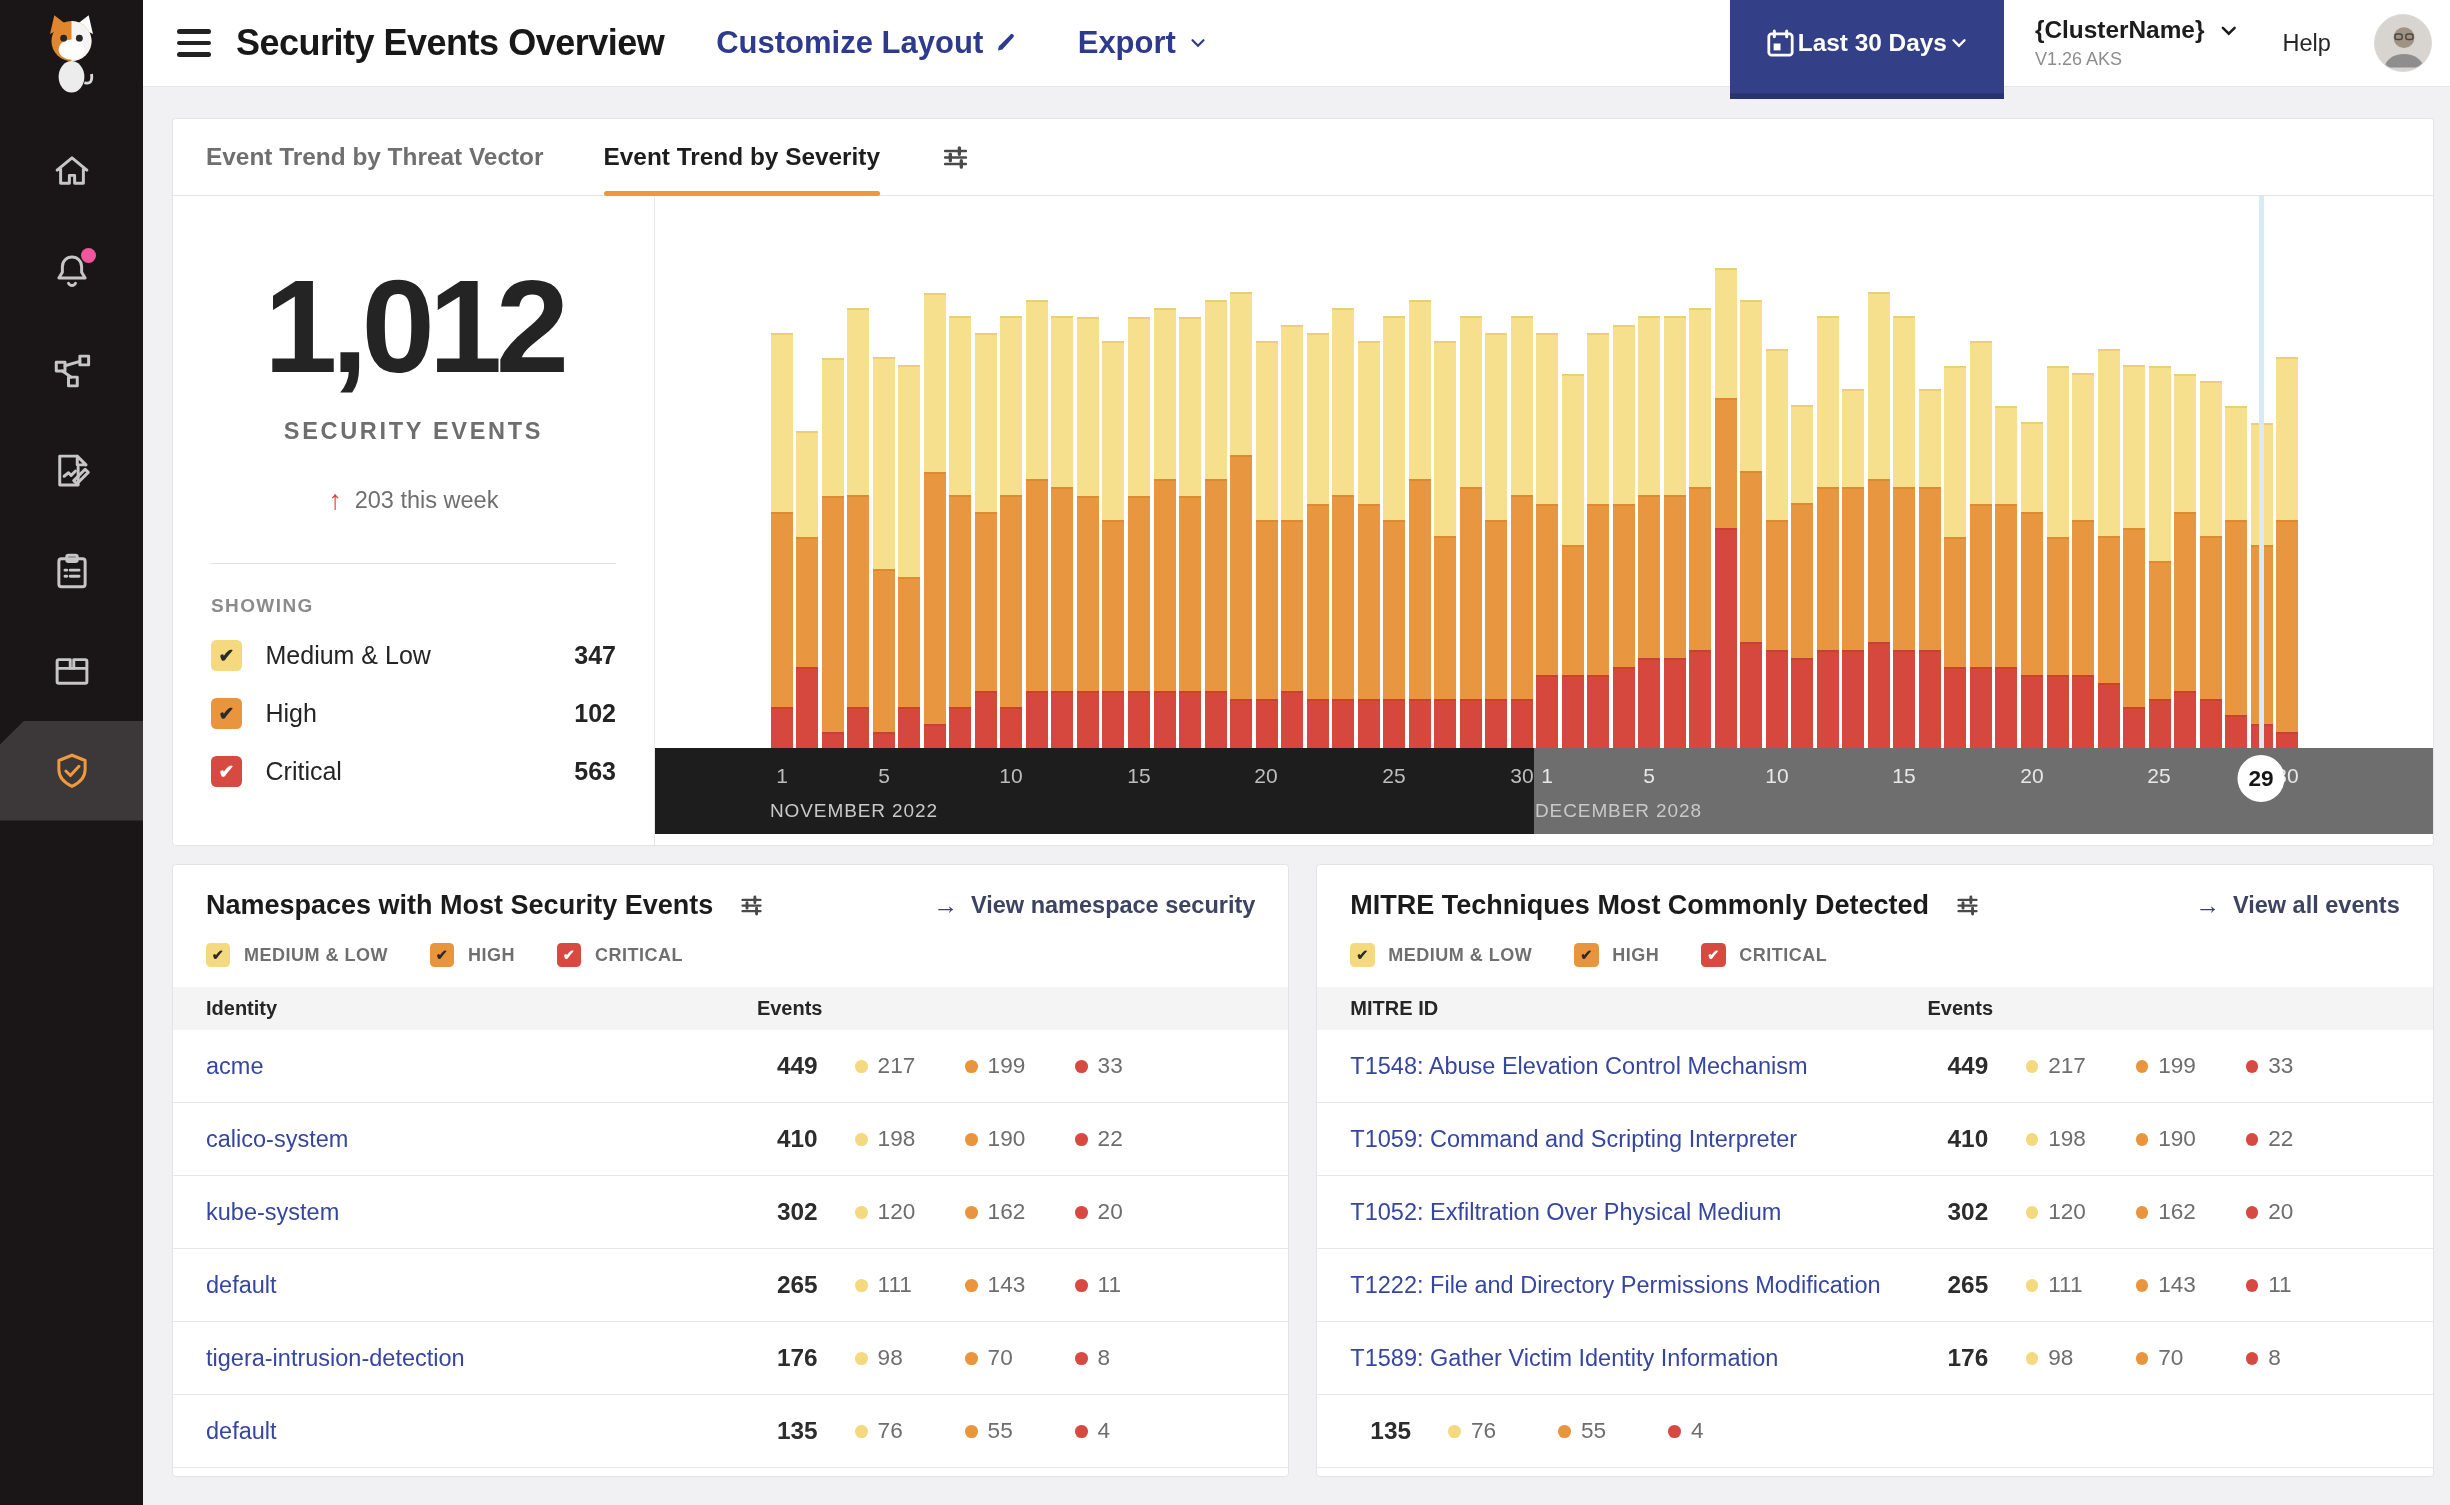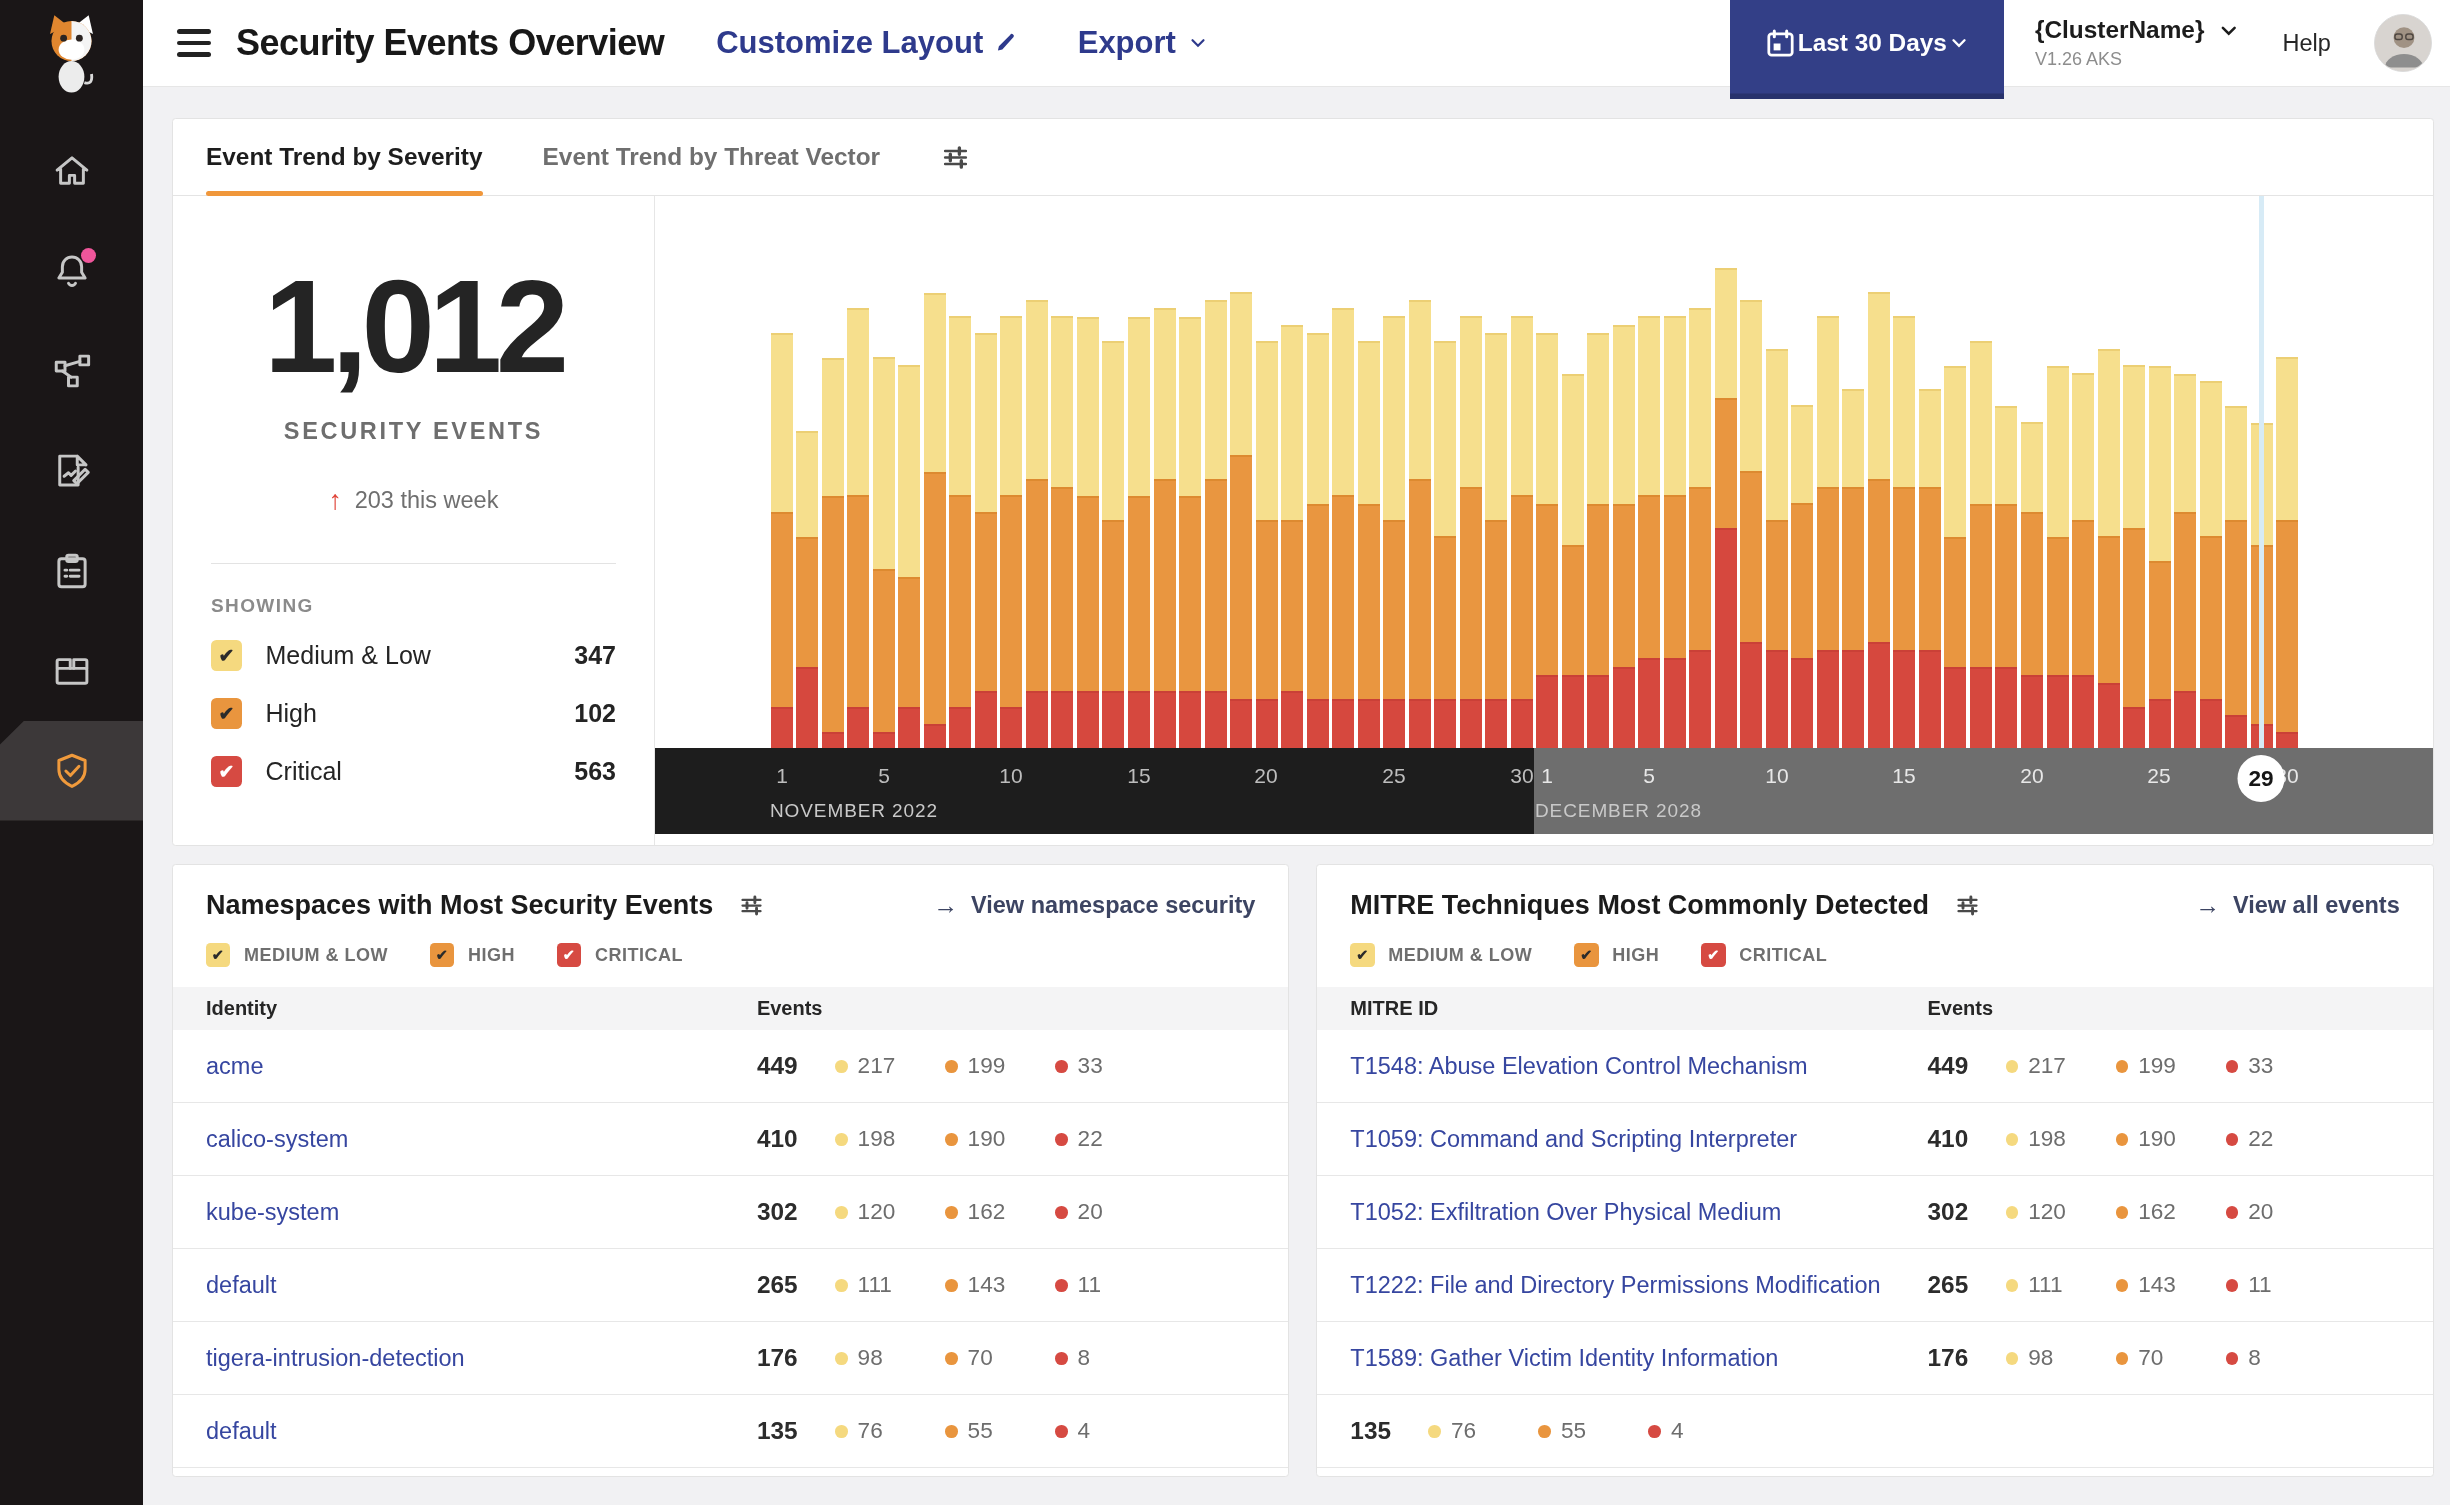--- a/index.html
+++ b/index.html
@@ -117,21 +117,21 @@
   .panel-head .sliders-btn { margin-left: 25px; }
   .panel-link { margin-left: auto; font-size: 23.5px; font-weight: 600; color: #3c4462; display: flex; align-items: center; gap: 12.7px; cursor: pointer; }
   .mini-filters { display: flex; gap: 42px; padding: 22px 33px 20px; }
   .mini { display: flex; align-items: center; gap: 13.6px; font-size: 18px; font-weight: 700; color: #6f6f6f; letter-spacing: 0.5px; cursor: pointer; }
   .mini .cb { width: 24.4px; height: 24.4px; border-radius: 4.5px; font-size: 14.5px; margin: 0; }
   .thead { display: grid; height: 43px; background: #f4f4f5; align-items: center; padding: 0 33px; font-size: 20px; font-weight: 700; color: #262626; }
   .trow { display: grid; height: 73px; align-items: center; padding: 0 33px; border-bottom: 0.9px solid #e7e7e7; }
   .panel-ns .thead, .panel-ns .trow { grid-template-columns: 52.5% 1fr; }
   .panel-mitre .thead, .panel-mitre .trow { grid-template-columns: 55% 1fr; }
   .rname { color: #3646a0; font-size: 23.5px; cursor: pointer; text-decoration: none; white-space: nowrap; overflow: hidden; }
-  .revents { display: flex; align-items: center; }
+  .revents { display: flex; align-items: center; margin-left: 20px; }
   .rtotal { font-size: 24.4px; font-weight: 600; color: #2c2c2c; width: 78px; flex: none; }
   .sev { display: flex; align-items: center; gap: 10px; width: 110px; font-size: 22.6px; color: #6d6d6d; flex: none; }
   .dot { width: 12.7px; height: 12.7px; border-radius: 50%; flex: none; }
   .arrow-glyph { font-size: 25px; line-height: 1; }
 </style>
 </head>
 <body>
 
 <aside class="sidebar">
   <div class="logo-wrap">
@@ -247,22 +247,22 @@
         <circle cx="32" cy="25" r="11.5" fill="#a09284"></circle>
         <path d="M11 58 a21 15 0 0 1 42 0 z" fill="#8e8e8e"></path>
         <rect x="22" y="21" width="8" height="6" rx="2.5" fill="none" stroke="#4d4640" stroke-width="1.6"></rect>
         <rect x="34" y="21" width="8" height="6" rx="2.5" fill="none" stroke="#4d4640" stroke-width="1.6"></rect>
       </svg>
     </div>
   </header>
 
   <section class="card trend-card">
     <div class="tabs">
+      <div class="tab">Event Trend by Threat Vector</div>
       <div class="tab active">Event Trend by Severity</div>
-      <div class="tab">Event Trend by Threat Vector</div>
       <span class="sliders-btn">
         <svg width="31" height="31" viewBox="0 0 24 24">
           <g stroke="#4a4a4a" stroke-width="2" stroke-linecap="round">
             <path d="M4 7 h16 M4 12 h16 M4 17 h16"></path>
             <path d="M15 4.5 v5 M8 9.5 v5 M16.5 14.5 v5" stroke-width="2.6"></path>
           </g>
         </svg>
       </span>
     </div>
 

